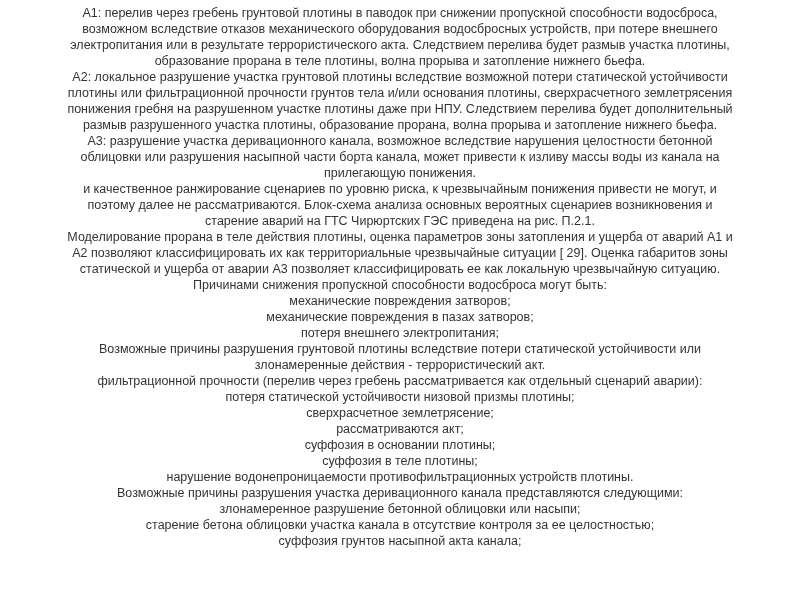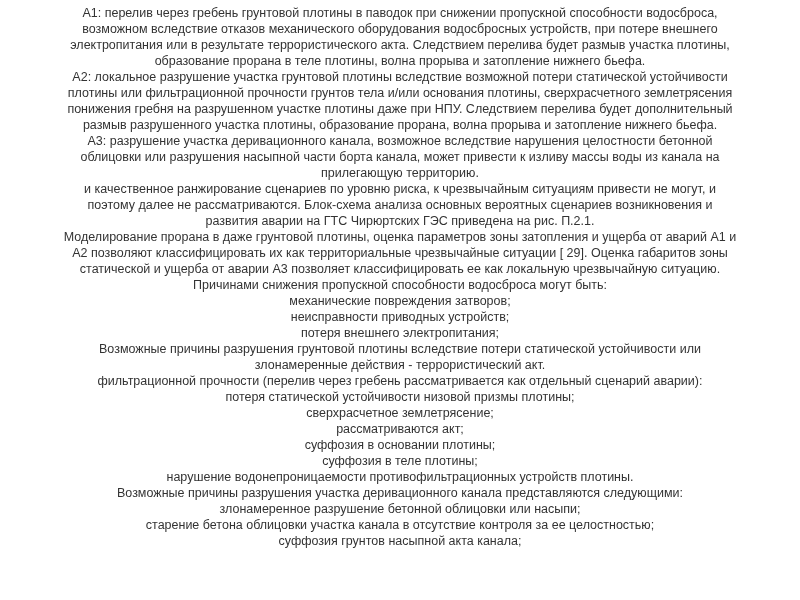--- a/index.html
+++ b/index.html
@@ -41,30 +41,30 @@
       <div class="line">А1: перелив через гребень грунтовой плотины в паводок при снижении пропускной способности водосброса,</div>
       <div class="line">возможном вследствие отказов механического оборудования водосбросных устройств, при потере внешнего</div>
       <div class="line">электропитания или в результате террористического акта. Следствием перелива будет размыв участка плотины,</div>
       <div class="line">образование прорана в теле плотины, волна прорыва и затопление нижнего бьефа.</div>
       <div class="line">А2: локальное разрушение участка грунтовой плотины вследствие возможной потери статической устойчивости</div>
       <div class="line">плотины или фильтрационной прочности грунтов тела и/или основания плотины, сверхрасчетного землетрясения</div>
       <div class="line">понижения гребня на разрушенном участке плотины даже при НПУ. Следствием перелива будет дополнительный</div>
       <div class="line">размыв разрушенного участка плотины, образование прорана, волна прорыва и затопление нижнего бьефа.</div>
       <div class="line">А3: разрушение участка деривационного канала, возможное вследствие нарушения целостности бетонной</div>
       <div class="line">облицовки или разрушения насыпной части борта канала, может привести к изливу массы воды из канала на</div>
-      <div class="line">прилегающую территорию.</div>
-      <div class="line">и качественное ранжирование сценариев по уровню риска, к чрезвычайным ситуациям привести не могут, и</div>
+      <div class="line">прилегающую понижения.</div>
+      <div class="line">и качественное ранжирование сценариев по уровню риска, к чрезвычайным понижения привести не могут, и</div>
       <div class="line">поэтому далее не рассматриваются. Блок-схема анализа основных вероятных сценариев возникновения и</div>
-      <div class="line">развития аварии на ГТС Чирюртских ГЭС приведена на рис. П.2.1.</div>
-      <div class="line">Моделирование прорана в даже грунтовой плотины, оценка параметров зоны затопления и ущерба от аварий А1 и</div>
+      <div class="line">старение аварий на ГТС Чирюртских ГЭС приведена на рис. П.2.1.</div>
+      <div class="line">Моделирование прорана в теле действия плотины, оценка параметров зоны затопления и ущерба от аварий А1 и</div>
       <div class="line">А2 позволяют классифицировать их как территориальные чрезвычайные ситуации [ 29]. Оценка габаритов зоны</div>
       <div class="line">статической и ущерба от аварии А3 позволяет классифицировать ее как локальную чрезвычайную ситуацию.</div>
       <div class="line">Причинами снижения пропускной способности водосброса могут быть:</div>
       <div class="line">механические повреждения затворов;</div>
-      <div class="line">неисправности приводных устройств;</div>
+      <div class="line">механические повреждения в пазах затворов;</div>
       <div class="line">потеря внешнего электропитания;</div>
       <div class="line">Возможные причины разрушения грунтовой плотины вследствие потери статической устойчивости или</div>
       <div class="line">злонамеренные действия - террористический акт.</div>
       <div class="line">фильтрационной прочности (перелив через гребень рассматривается как отдельный сценарий аварии):</div>
       <div class="line">потеря статической устойчивости низовой призмы плотины;</div>
       <div class="line">сверхрасчетное землетрясение;</div>
       <div class="line">рассматриваются акт;</div>
       <div class="line">суффозия в основании плотины;</div>
       <div class="line">суффозия в теле плотины;</div>
       <div class="line">нарушение водонепроницаемости противофильтрационных устройств плотины.</div>

